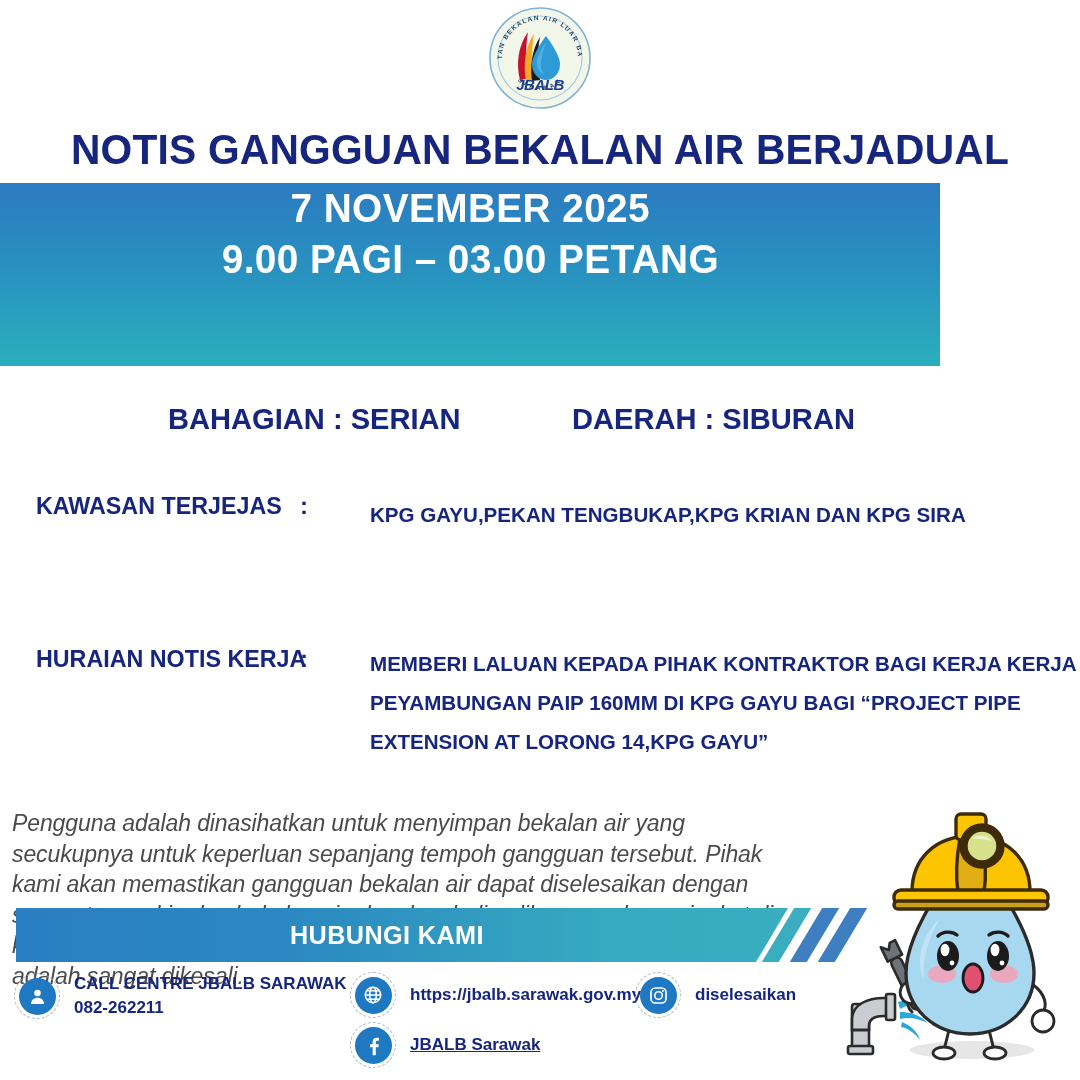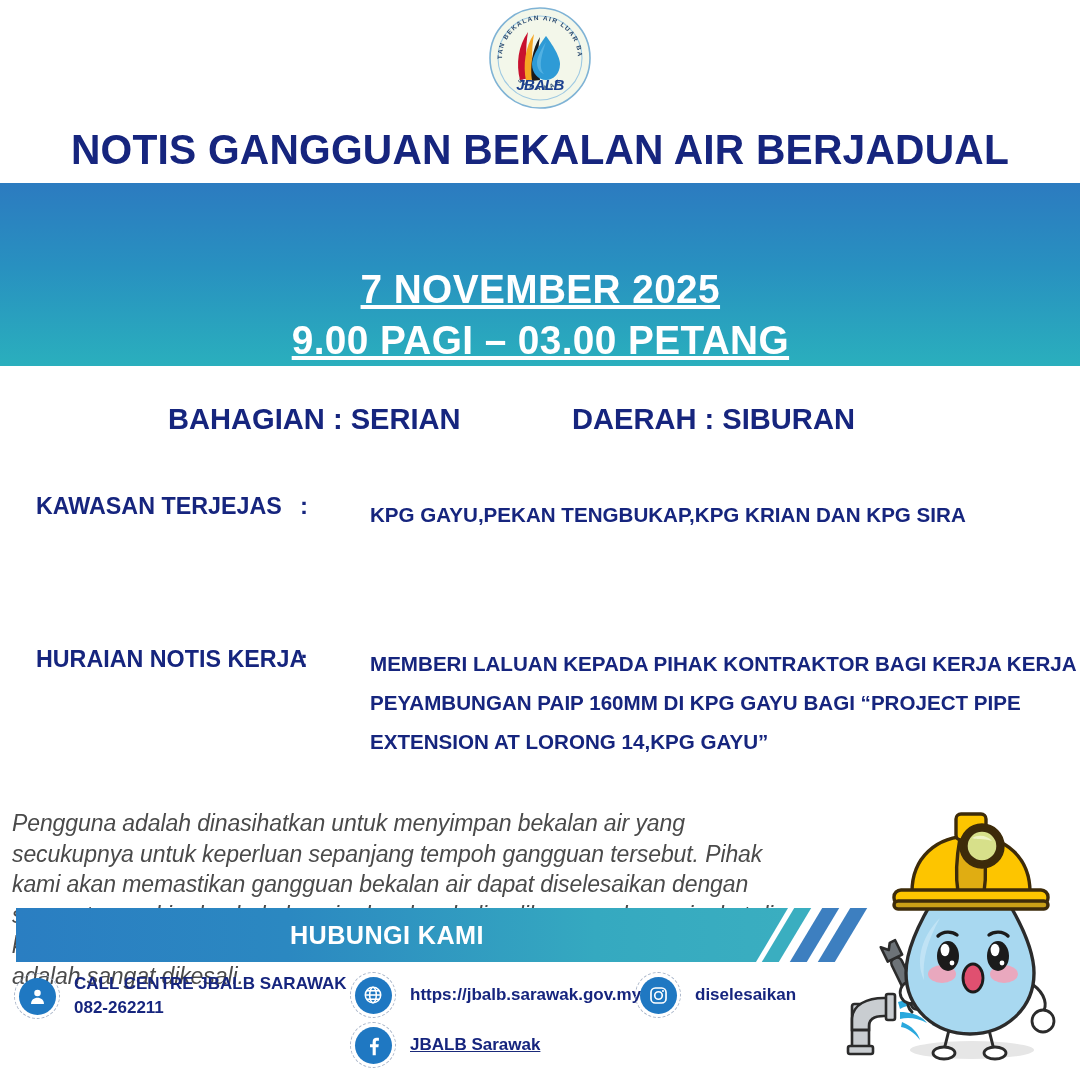--- a/index.html
+++ b/index.html
@@ -29,26 +29,25 @@
     font-size:42px;
     font-weight:bold;
     letter-spacing:0.2px;
     color:#16257e;
     font-family:"Liberation Sans", sans-serif;
     transform:scaleX(0.97);
   }
 
   
   .date-band{
-    position:absolute; top:183px; left:0; width:1080px; height:183px;
+    position:absolute; top:183px; left:0; width:940px; height:183px;
     background:linear-gradient(180deg,#2c7bc0 0%,#2890c0 45%,#2aafbd 100%);
     display:flex; flex-direction:column;
-    align-items:center; justify-content:flex-end;
+    align-items:center; justify-content:flex-start;
     color:#ffffff;
-    text-decoration:underline;
   }
   .date-line{
     font-size:40px; font-weight:bold; letter-spacing:0.4px;
     line-height:1.28;
     transform:scaleX(0.97);
   }
   .time-line{
     font-size:40px; font-weight:bold; letter-spacing:0.4px;
     line-height:1.28;
     transform:scaleX(0.97);

